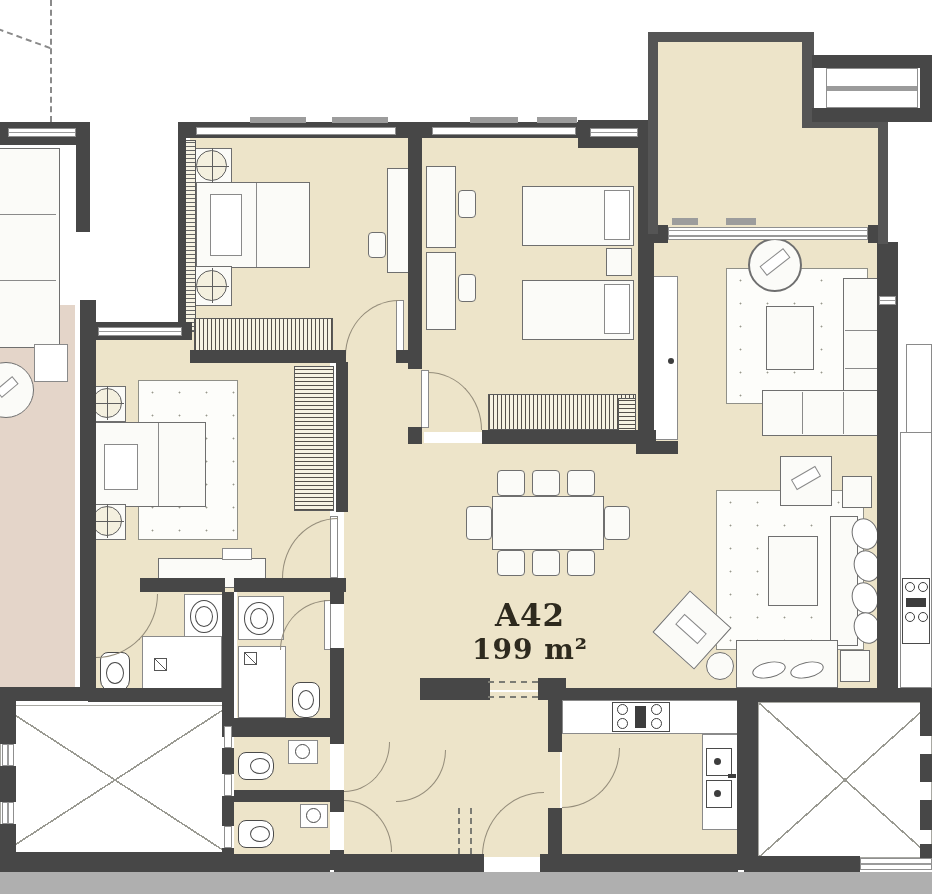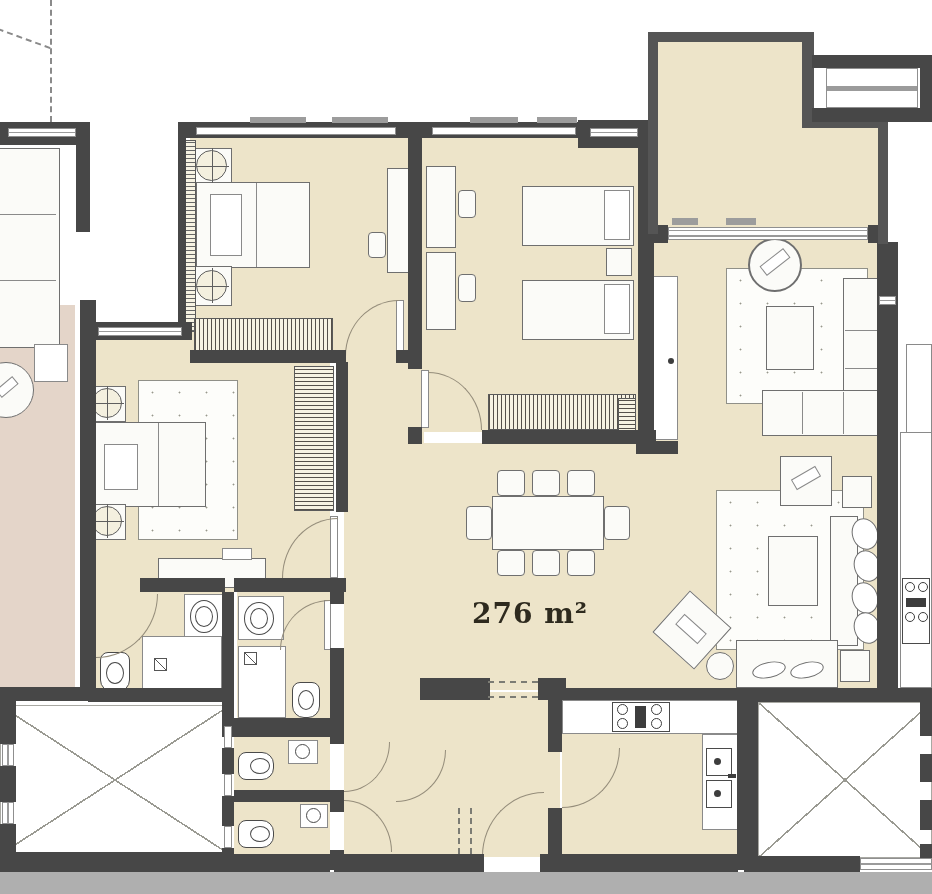--- a/index.html
+++ b/index.html
@@ -318,17 +318,18 @@
   <div class="a wsv" style="left:2px;top:802px;width:12px;height:22px;"></div>
   <div class="a tick" style="left:250px;top:117px;width:56px;height:6px;"></div>
   <div class="a tick" style="left:332px;top:117px;width:56px;height:6px;"></div>
   <div class="a tick" style="left:470px;top:117px;width:48px;height:6px;"></div>
   <div class="a tick" style="left:537px;top:117px;width:40px;height:6px;"></div>
 
   <div class="a dash" style="left:50px;top:0px;width:0;height:122px;border-left:2px dashed #8a8a8a;"></div>
   <div class="a dash" style="left:-2px;top:28px;width:56px;height:0;border-top:2px dashed #8a8a8a;transform:rotate(20deg);transform-origin:left top;"></div>
 
   <div id="label" class="a" style="left:430px;top:598px;width:200px;">
-    <div class="l2">276 m²</div>
+    <div class="l1">A42</div>
+    <div class="l2">199 m²</div>
   </div>
 
   <div class="a ground" style="left:0px;top:872px;width:932px;height:22px;"></div>
 </div>
 
 </body></html>

